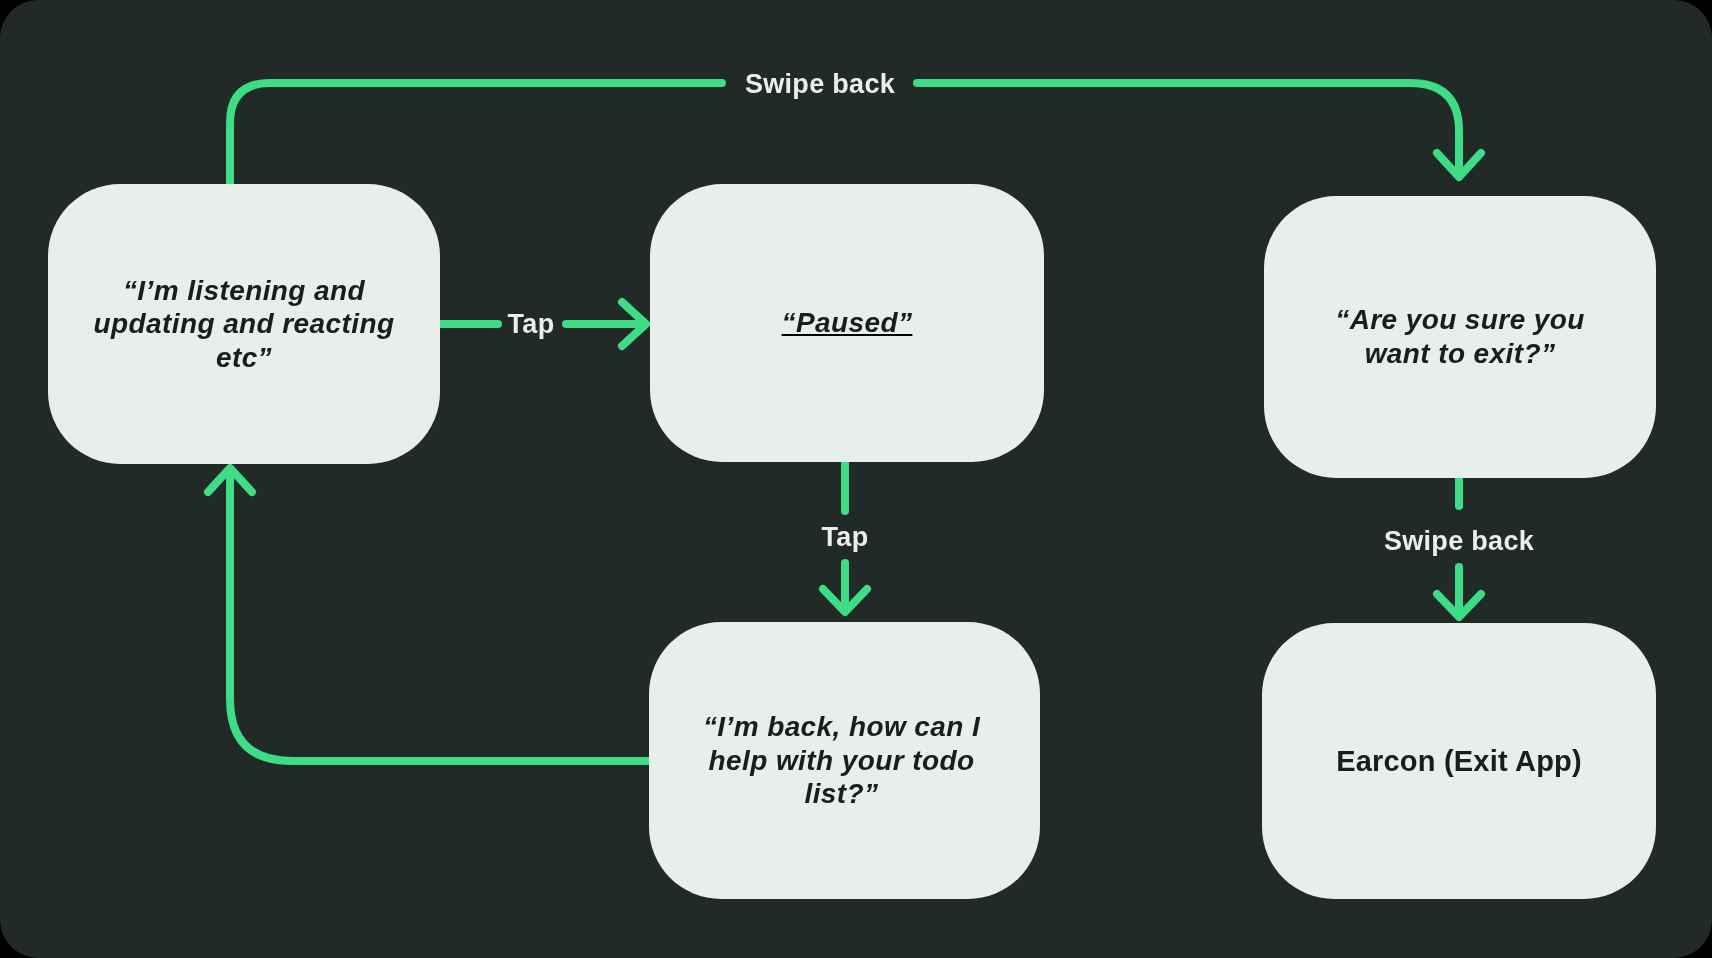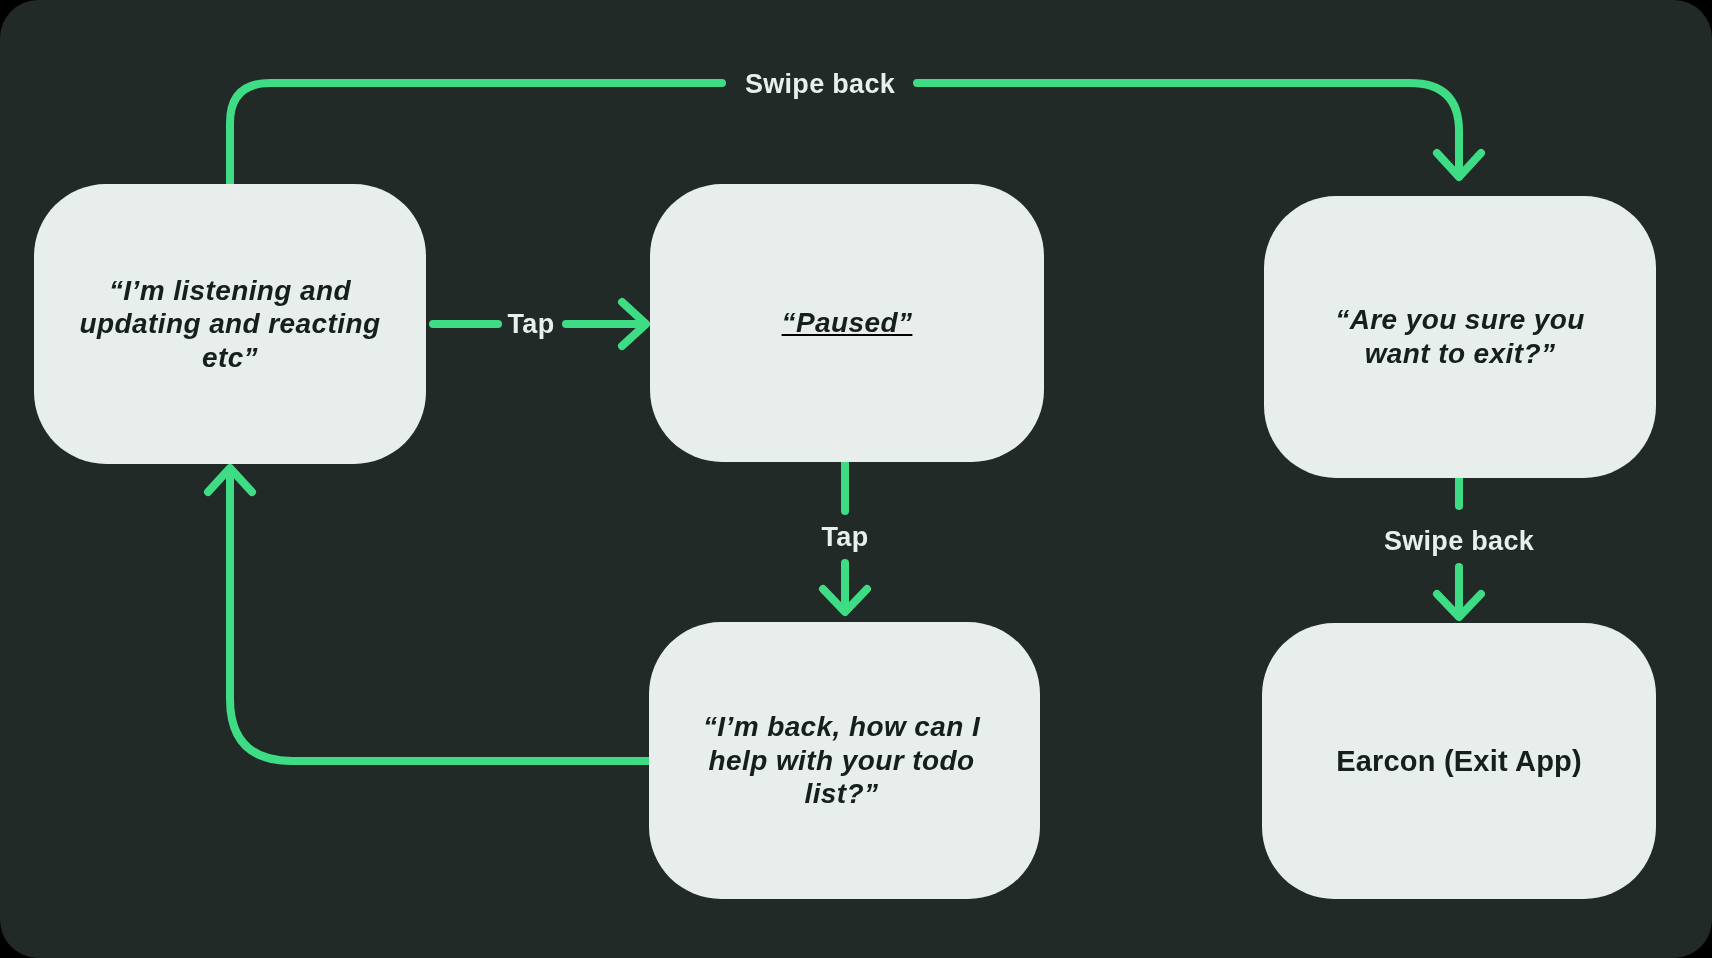--- a/index.html
+++ b/index.html
@@ -61,21 +61,21 @@
     position: absolute;
     transform: translate(-50%, -50%);
     color: var(--label-text);
     font-weight: 700;
     font-size: 27px;
     letter-spacing: 0.3px;
     white-space: nowrap;
     text-align: right;
   }
   
-  #node-listening    { left: 34px;   top: 184px; width: 392px; height: 280px; }
+  #node-listening    { left: 48px;   top: 184px; width: 392px; height: 280px; }
   #node-paused       { left: 650px;  top: 184px; width: 394px; height: 278px; text-decoration: underline; }
   #node-exit-confirm { left: 1264px; top: 196px; width: 392px; height: 282px; }
   #node-back         { left: 649px;  top: 622px; width: 391px; height: 277px; padding-left: 16px; }
   #node-earcon       { left: 1262px; top: 623px; width: 394px; height: 276px; }
   
   #label-swipe-back-top   { left: 820px;  top: 84px;  }
   #label-tap-horizontal   { left: 531px;  top: 324px; }
   #label-tap-vertical     { left: 845px;  top: 537px; }
   #label-swipe-back-right { left: 1459px; top: 541px; }
 </style>

